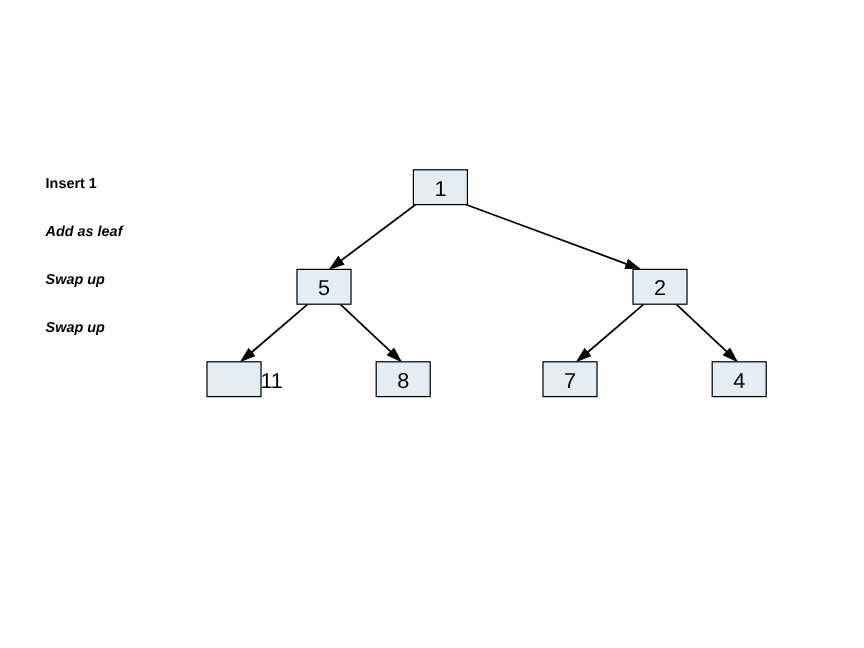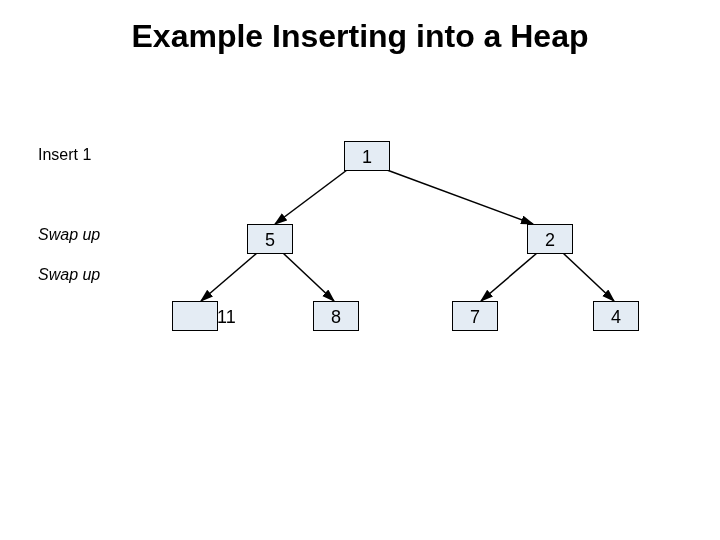--- a/index.html
+++ b/index.html
@@ -21,21 +21,22 @@
     top: 18px;
     left: 0;
     width: 720px;
     text-align: center;
     font-size: 32px;
     font-weight: bold;
   }
   .step {
     position: absolute;
     left: 38px;
-    font-size: 16px;
+    font-size: 12px;
+    font-weight: bold;
   }
   .step.italic { font-style: italic; }
   .caption {
     position: absolute;
     bottom: 40px;
     left: 0;
     width: 720px;
     text-align: center;
     font-size: 16px;
   }
@@ -57,23 +58,23 @@
     width: 720px;
     height: 540px;
     pointer-events: none;
   }
 </style>
 </head>
 <body>
 
 <div class="slide">
 
-  <div class="title">Example Inserting into a Heap</div>
 
   <div class="step" style="top:146px;">Insert 1</div>
+  <div class="step italic" style="top:186px;">Add as leaf</div>
   <div class="step italic" style="top:226px;">Swap up</div>
   <div class="step italic" style="top:266px;">Swap up</div>
 
   <svg class="arrows">
     <defs>
       <marker id="ah" markerWidth="10" markerHeight="10" refX="8" refY="3" orient="auto" markerUnits="strokeWidth">
         <path d="M0,0 L9,3 L0,6 Z" fill="#000"></path>
       </marker>
     </defs>
 

